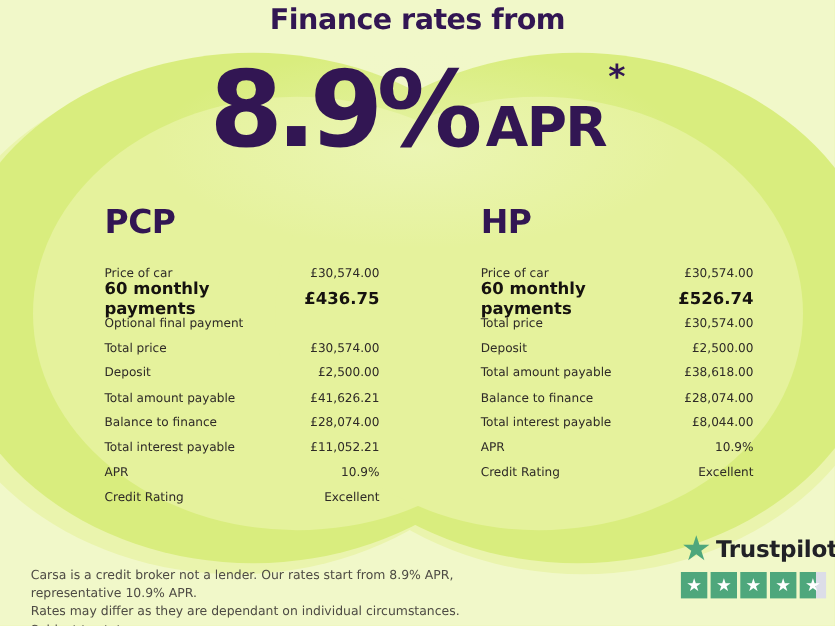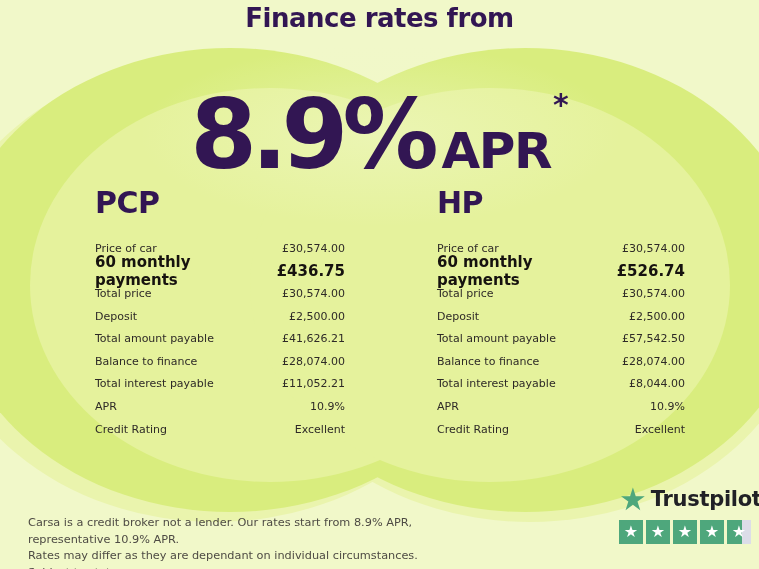--- a/index.html
+++ b/index.html
@@ -39,21 +39,21 @@
   }
   .title{
     position:absolute;top:3px;left:0;width:100%;
     text-align:center;
     font-size:26px;font-weight:800;letter-spacing:-0.5px;
     color:var(--purple);
   }
   .headline{
     position:absolute;top:52px;left:0;width:100%;
     text-align:center;line-height:1;
-    color:var(--purple);white-space:nowrap;margin-top:35px;
+    color:var(--purple);white-space:nowrap;
   }
   .rate{font-size:96px;font-weight:800;letter-spacing:-6px;}
   .apr{font-size:50px;font-weight:800;letter-spacing:-1.5px;margin-left:9px;}
   .ast{font-size:30px;font-weight:800;vertical-align:53px;margin-left:2px;}
   .col{position:absolute;top:183px;}
   .col-pcp{left:95px;width:250px;}
   .col-hp{left:437px;width:248px;}
   .col-header{
     font-size:30px;font-weight:800;letter-spacing:-0.5px;
     color:var(--purple);text-align:left;
@@ -99,20 +99,24 @@
   <div class="rows">
       <div class="row">
         <span class="lbl">Price of car</span>
         <span class="val">£30,574.00</span>
       </div>
       <div class="row bold">
         <span class="lbl">60 monthly payments</span>
         <span class="val">£436.75</span>
       </div>
       <div class="row">
+        <span class="lbl">Optional final payment</span>
+        <span class="val"></span>
+      </div>
+      <div class="row">
         <span class="lbl">Total price</span>
         <span class="val">£30,574.00</span>
       </div>
       <div class="row">
         <span class="lbl">Deposit</span>
         <span class="val">£2,500.00</span>
       </div>
       <div class="row">
         <span class="lbl">Total amount payable</span>
         <span class="val">£41,626.21</span>
@@ -150,21 +154,21 @@
       <div class="row">
         <span class="lbl">Total price</span>
         <span class="val">£30,574.00</span>
       </div>
       <div class="row">
         <span class="lbl">Deposit</span>
         <span class="val">£2,500.00</span>
       </div>
       <div class="row">
         <span class="lbl">Total amount payable</span>
-        <span class="val">£57,542.50</span>
+        <span class="val">£38,618.00</span>
       </div>
       <div class="row">
         <span class="lbl">Balance to finance</span>
         <span class="val">£28,074.00</span>
       </div>
       <div class="row">
         <span class="lbl">Total interest payable</span>
         <span class="val">£8,044.00</span>
       </div>
       <div class="row">

